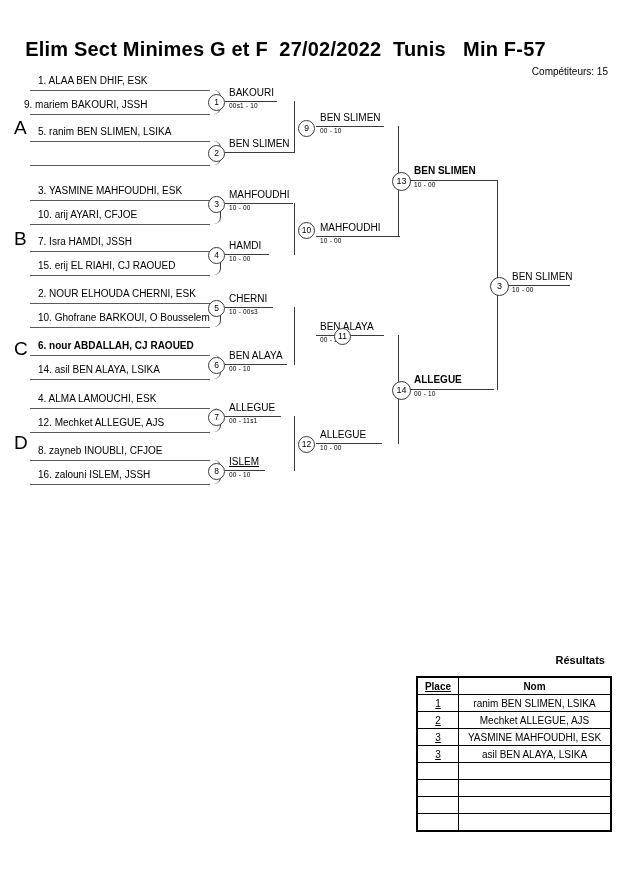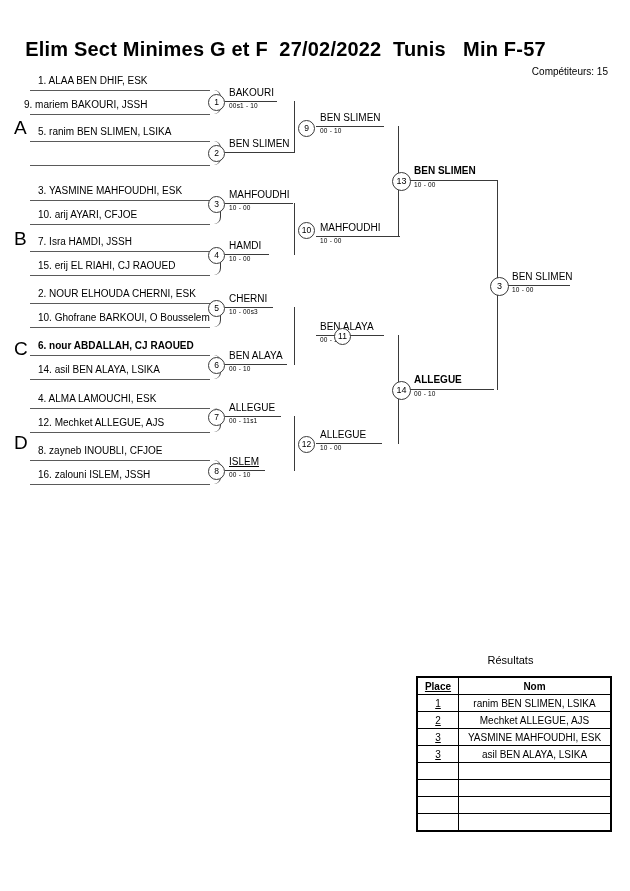--- a/index.html
+++ b/index.html
@@ -94,23 +94,23 @@
     border: 1px solid #3a3a3a;
     border-left: none;
     border-top: none;
     border-bottom: none;
     border-radius: 0 7px 7px 0;
   }
 
   
   #results-title {
     left: 416px; top: 654px; width: 189px;
-    text-align: center;
+    text-align: right;
     font-size: 11px;
-    font-weight: normal;
+    font-weight: bold;
   }
   #results-table {
     left: 416px; top: 676px;
     border-collapse: collapse;
     border: 2px solid #000;
     font-size: 10px;
   }
   #results-table th, #results-table td {
     border: 1px solid #000;
     height: 16px;

